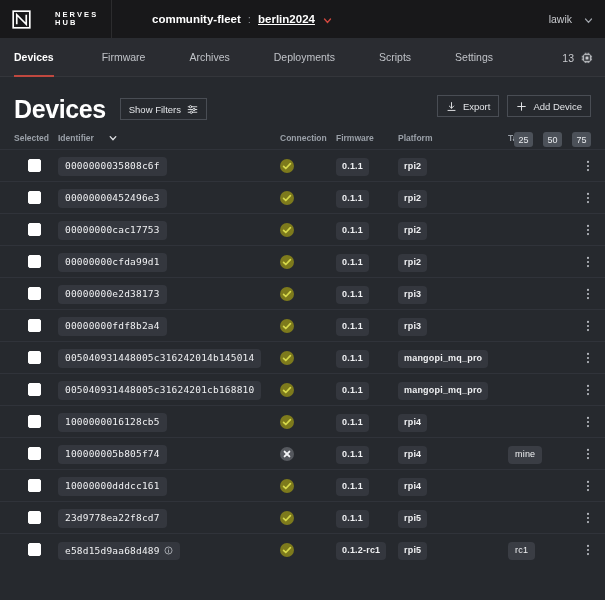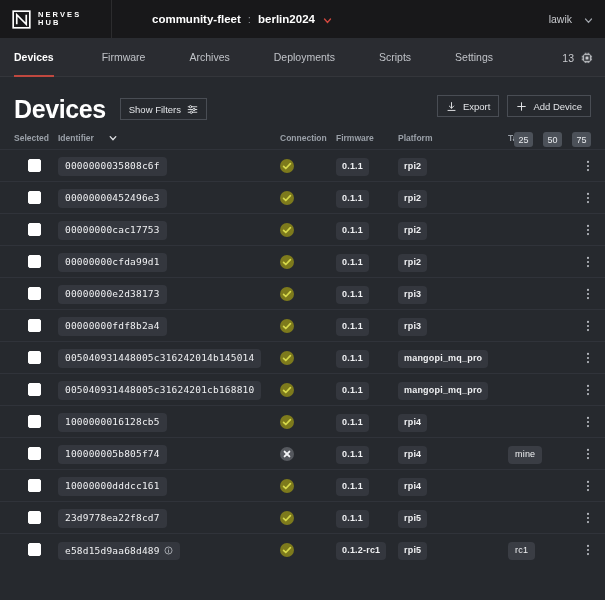--- a/index.html
+++ b/index.html
@@ -20,21 +20,21 @@
     display: flex;
     align-items: center;
     position: relative;
   }
   .logo-block {
     width: 112px;
     height: 38px;
     display: flex;
     align-items: center;
     padding-left: 12px;
-    gap: 7px;
+    gap: 24px;
     border-right: 1px solid #2c2c2e;
   }
   .logo-mark {
     width: 19px; height: 19px;
     display: block;
   }
   .logo-words {
     display: flex; flex-direction: column;
     justify-content: center;
     line-height: 1.05;
@@ -48,21 +48,21 @@
   .breadcrumb {
     display: flex;
     align-items: center;
     gap: 7px;
     margin-left: 28px;
     font-size: 11.5px;
     font-weight: bold;
   }
   .breadcrumb .sep { color: #8b8f96; font-weight: normal; }
   .breadcrumb .org { color: #ffffff; margin-left: 12px; }
-  .breadcrumb .prod { color: #ffffff; }
+  .breadcrumb .prod { color: #ffffff; text-decoration: underline; }
   .chev-red { width: 9px; height: 9px; display: block; margin-left: 1px; }
   .user-menu {
     position: absolute;
     right: 12px; top: 0; height: 38px;
     display: flex; align-items: center; gap: 12px;
     font-size: 10.5px;
     color: #c7c9cd;
   }
   .chev-gray { width: 9px; height: 9px; display: block; }
 

